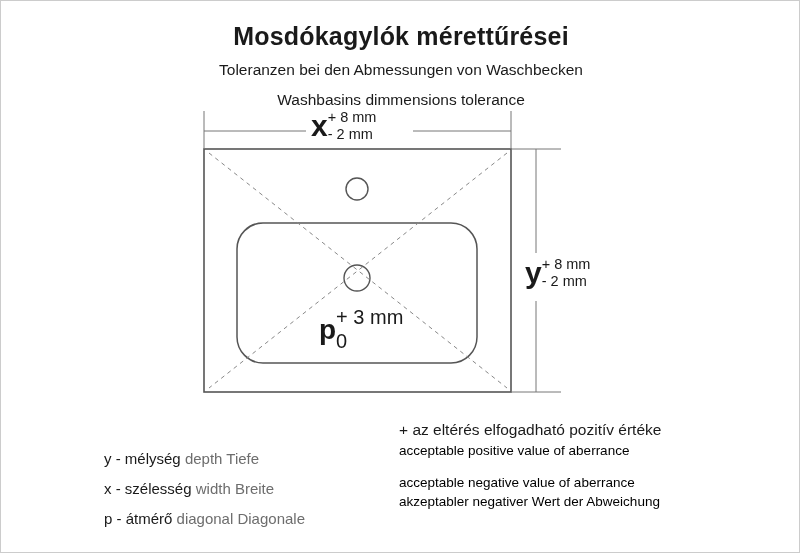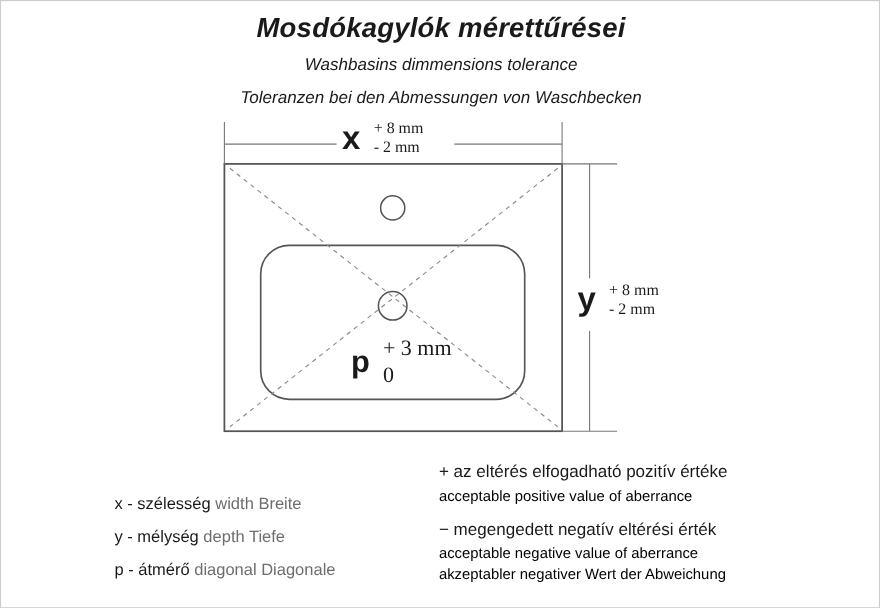--- a/index.html
+++ b/index.html
@@ -17,24 +17,23 @@
     background: #ffffff;
     border: 1px solid #cccccc;
     box-sizing: border-box;
     overflow: hidden;
   }
 
   
   .title-block {
     position: absolute;
     left: 0;
-    top: 10px;
+    top: 20px;
     width: 800px;
     text-align: center;
-    font-style: italic;
   }
   .title-main {
     font-size: 25px;
     font-weight: bold;
     color: #1a1a1a;
     letter-spacing: 0.2px;
     line-height: 1.2;
   }
   .title-sub {
     font-size: 15.5px;
@@ -61,22 +60,21 @@
   .dim .sym {
     font-size: 30px;
     font-weight: bold;
     vertical-align: middle;
   }
   .dim .frac {
     display: inline-block;
     vertical-align: middle;
     font-size: 14.5px;
     line-height: 1.18;
-    margin-left: 12px;
-    font-family: Liberation Serif, serif;
+    margin-left: 0;
   }
   .dim-x {
     left: 310px;
     top: 108px;
   }
   .dim-y {
     left: 524px;
     top: 255px;
   }
   .dim-p {
@@ -118,22 +116,22 @@
   }
   .legend-right .grp { margin-bottom: 12px; }
 </style>
 </head>
 <body>
 
 <div id="page">
 
   <div class="title-block">
     <div class="title-main">Mosdókagylók mérettűrései</div>
+    <div class="title-sub">Toleranzen bei den Abmessungen von Waschbecken</div>
     <div class="title-sub">Washbasins dimmensions tolerance</div>
-    <div class="title-sub">Toleranzen bei den Abmessungen von Waschbecken</div>
   </div>
 
   <svg id="drawing" viewBox="0 0 800 553" xmlns="http://www.w3.org/2000/svg">
 
     <rect x="203" y="148" width="307" height="243" fill="none" stroke="#555555" stroke-width="1.6"></rect>
 
     <rect x="236" y="222" width="240" height="140" rx="26" ry="26" fill="none" stroke="#555555" stroke-width="1.5"></rect>
 
     <circle cx="356" cy="188" r="11" fill="none" stroke="#555555" stroke-width="1.4"></circle>
 
@@ -159,54 +157,50 @@
 
   <div class="dim dim-y">
     <span class="sym">y</span><span class="frac"><span>+ 8 mm</span><br><span>- 2 mm</span></span>
   </div>
 
   <div class="dim dim-p">
     <span class="sym">p</span><span class="frac"><span>+ 3 mm</span><br><span>0</span></span>
   </div>
 
   <div class="legend-left">
+    <div>
+      <span class="hu">y</span>
+      <span class="hu">-</span>
+      <span class="hu">mélység</span>
+      <span class="other">depth</span>
+      <span class="other">Tiefe</span>
+    </div>
     <div>
       <span class="hu">x</span>
       <span class="hu">-</span>
       <span class="hu">szélesség</span>
       <span class="other">width</span>
       <span class="other">Breite</span>
-    </div>
-    <div>
-      <span class="hu">y</span>
-      <span class="hu">-</span>
-      <span class="hu">mélység</span>
-      <span class="other">depth</span>
-      <span class="other">Tiefe</span>
     </div>
     <div>
       <span class="hu">p</span>
       <span class="hu">-</span>
       <span class="hu">átmérő</span>
       <span class="other">diagonal</span>
       <span class="other">Diagonale</span>
     </div>
   </div>
 
   <div class="legend-right">
     <div class="grp">
       <div class="head">
         <span>+</span>
         <span>az eltérés elfogadható pozitív értéke</span>
       </div>
       <div class="sub">acceptable positive value of aberrance</div>
     </div>
     <div class="grp">
-      <div class="head">
-        <span>−</span>
-        <span>megengedett negatív eltérési érték</span>
-      </div>
       <div class="sub">acceptable negative value of aberrance</div>
       <div class="sub">akzeptabler negativer Wert der Abweichung</div>
     </div>
   </div>
 
 </div>
 
 </body></html>

